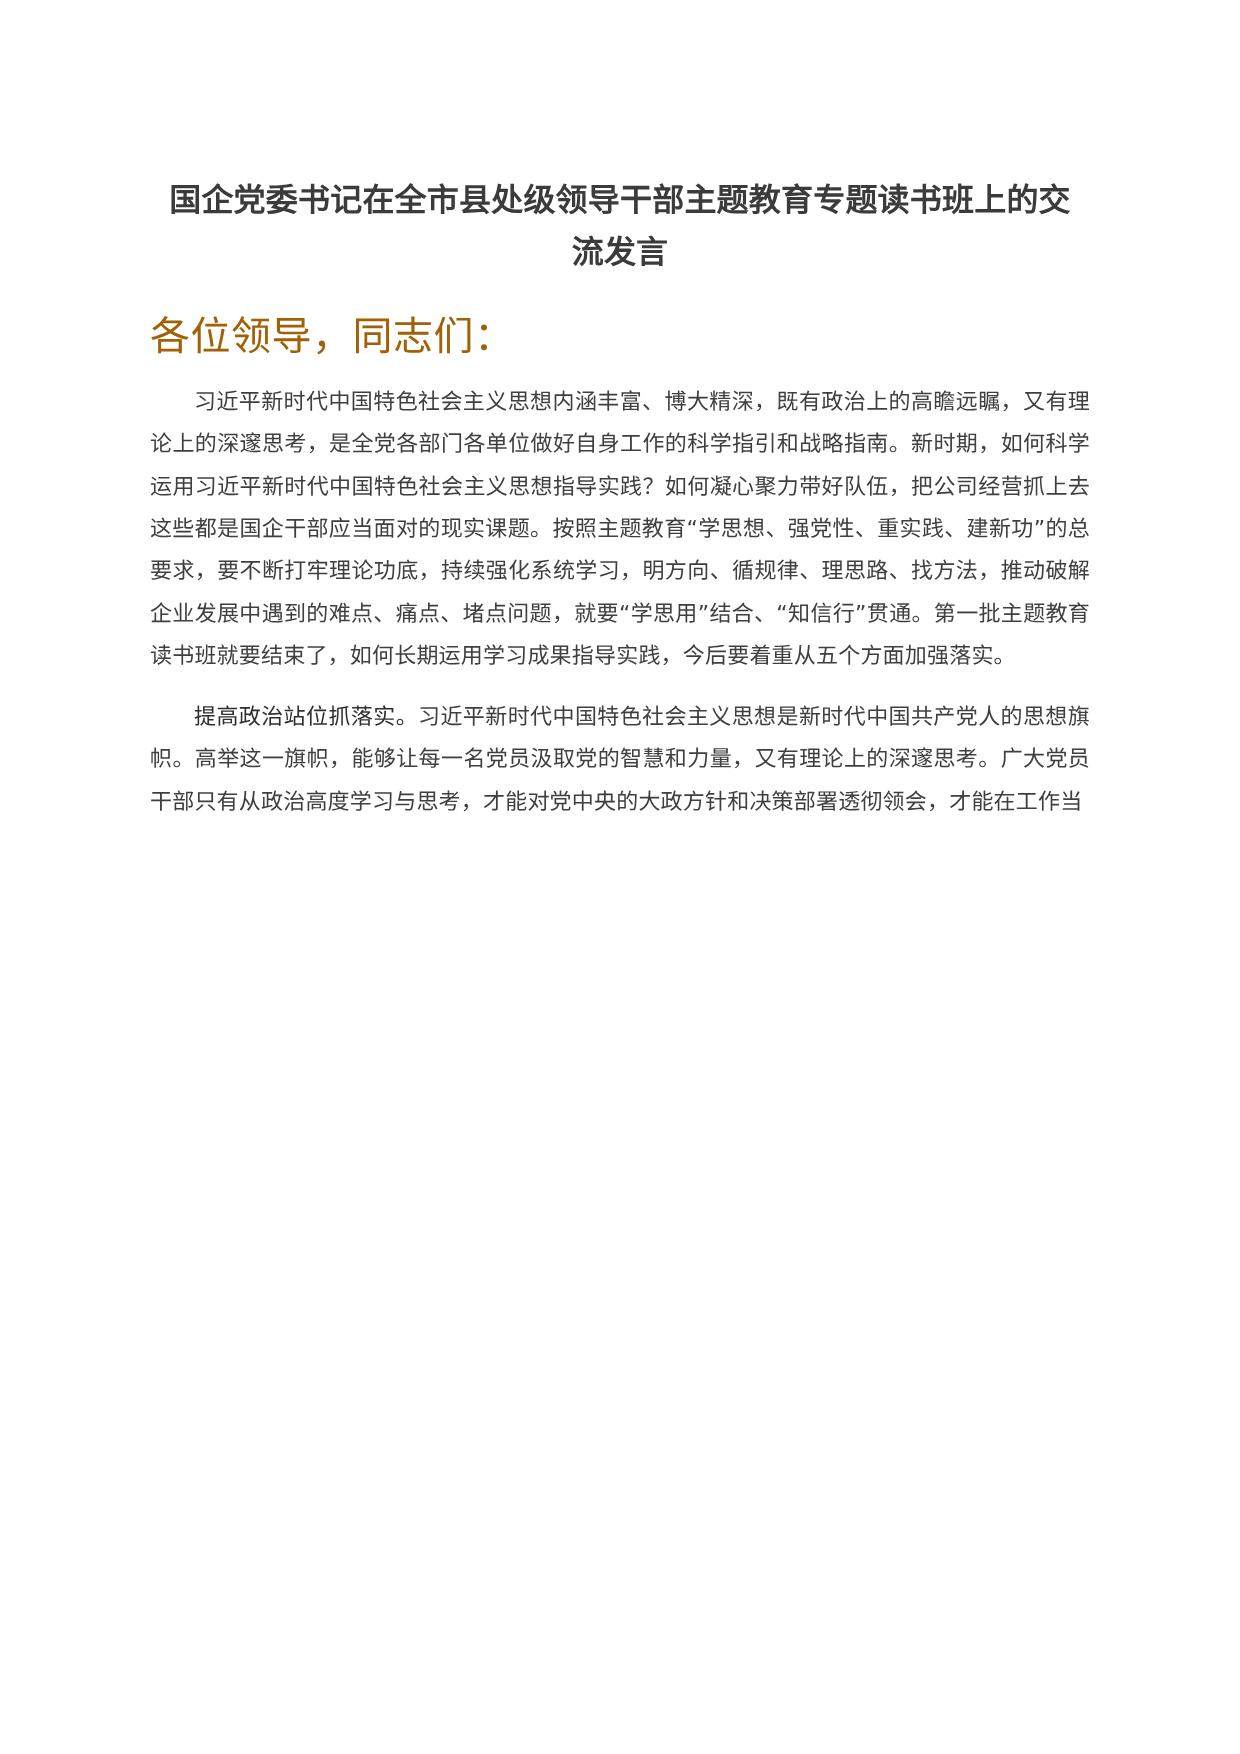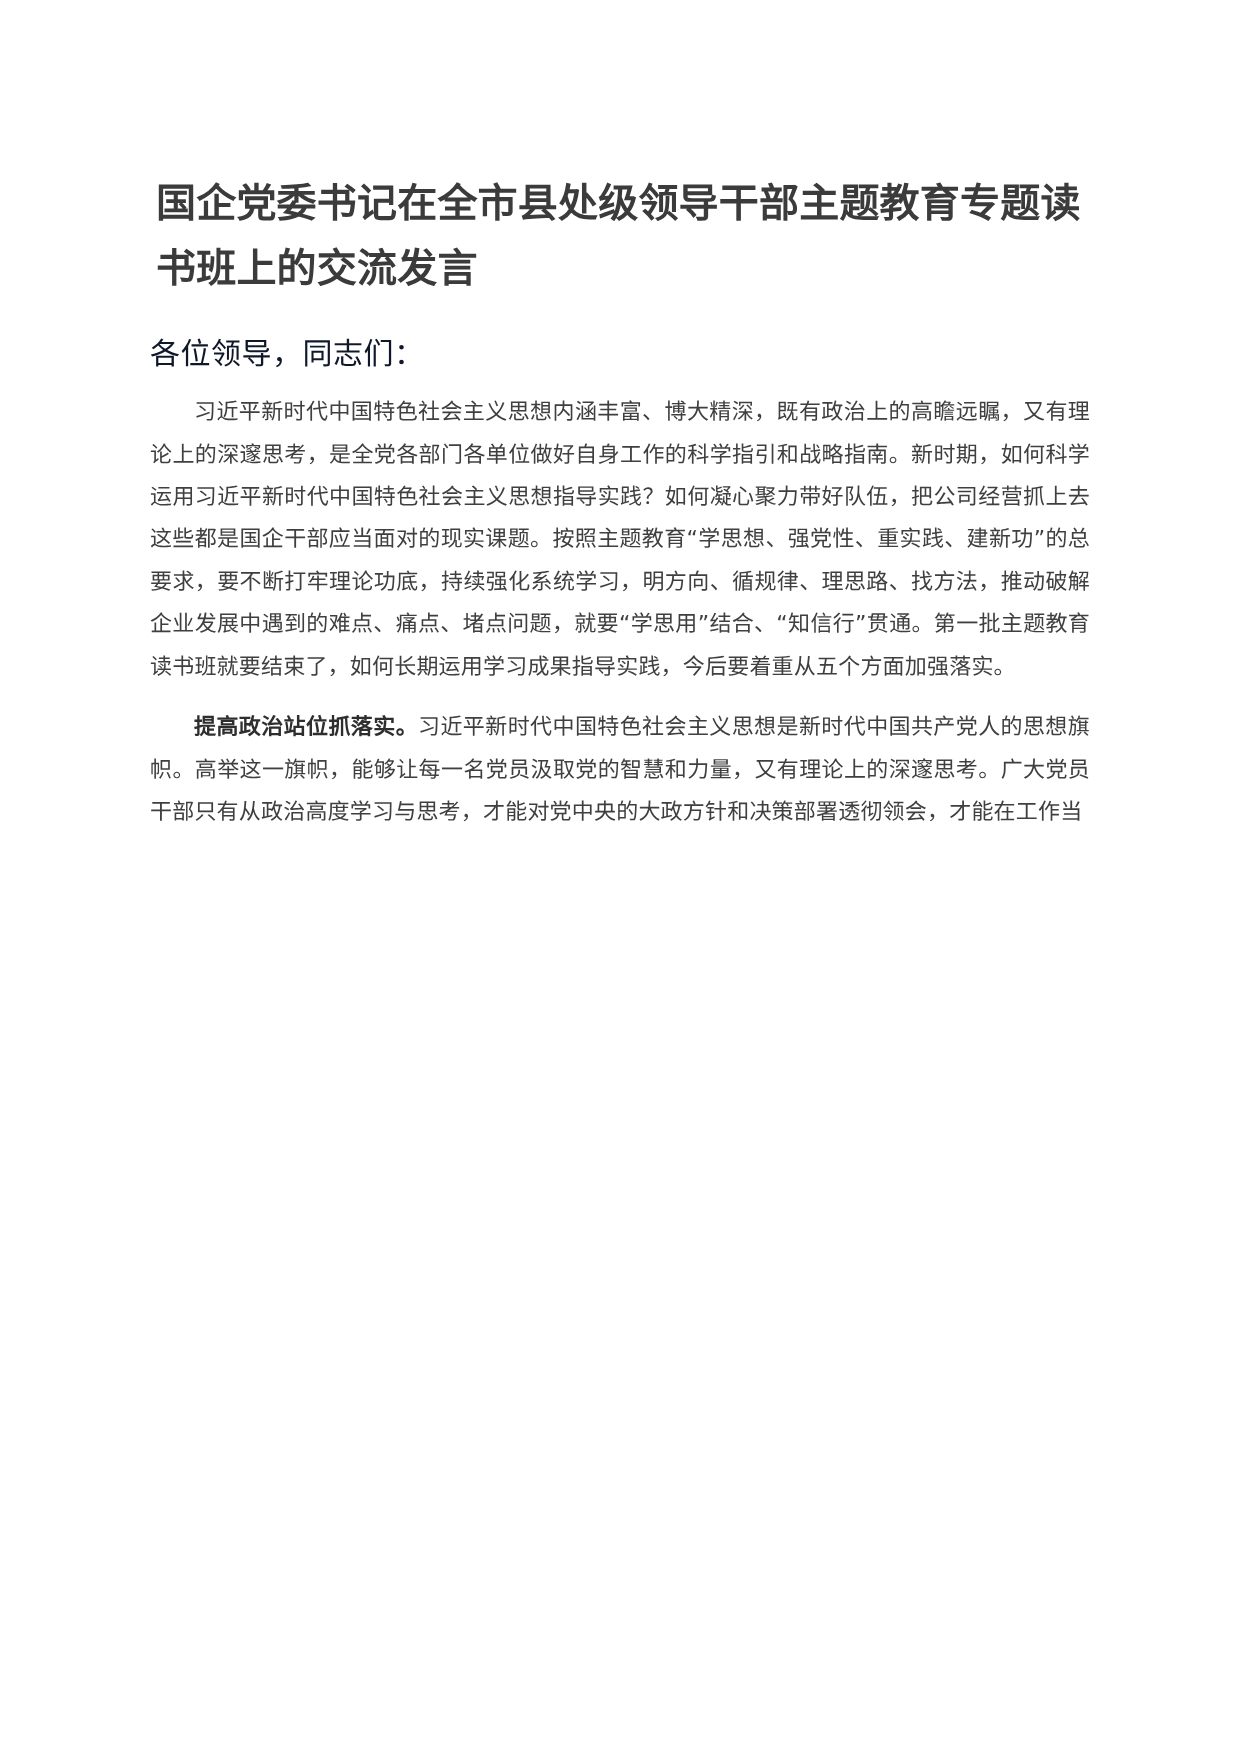--- a/index.html
+++ b/index.html
@@ -16,49 +16,49 @@
   }
   .page {
     position: relative;
     width: 1240px;
     height: 1754px;
     background: #ffffff;
     box-sizing: border-box;
     padding: 175px 150px 0 150px;
   }
   .doc-title {
-    font-size: 40px;
+    font-size: 32px;
     font-weight: 700;
     color: #3b3b3b;
+    text-align: center;
     line-height: 1.62;
     letter-spacing: 0.2px;
     margin: 0 0 26px 0;
     padding: 0 6px;
-    font-family: Liberation Mono, monospace;
   }
   .salutation {
-    font-size: 30px;
-    color: #0f172a;
+    font-size: 40px;
+    color: #a16207;
     line-height: 1.55;
     margin: 0 0 14px 0;
     letter-spacing: 0.5px;
   }
   .body-para {
     font-size: 22px;
     color: #3f3f3f;
     line-height: 1.93;
     text-align: justify;
     text-justify: inter-ideograph;
     text-indent: 2em;
     margin: 0 0 2px 0;
     letter-spacing: 0.2px;
     word-break: break-all;
   }
   .lead-in {
-    font-weight: 700;
+    font-weight: 400;
     color: #2e2e2e;
   }
   .para-spacer {
     height: 16px;
   }
 </style>
 </head>
 <body>
 
 <div class="page">

